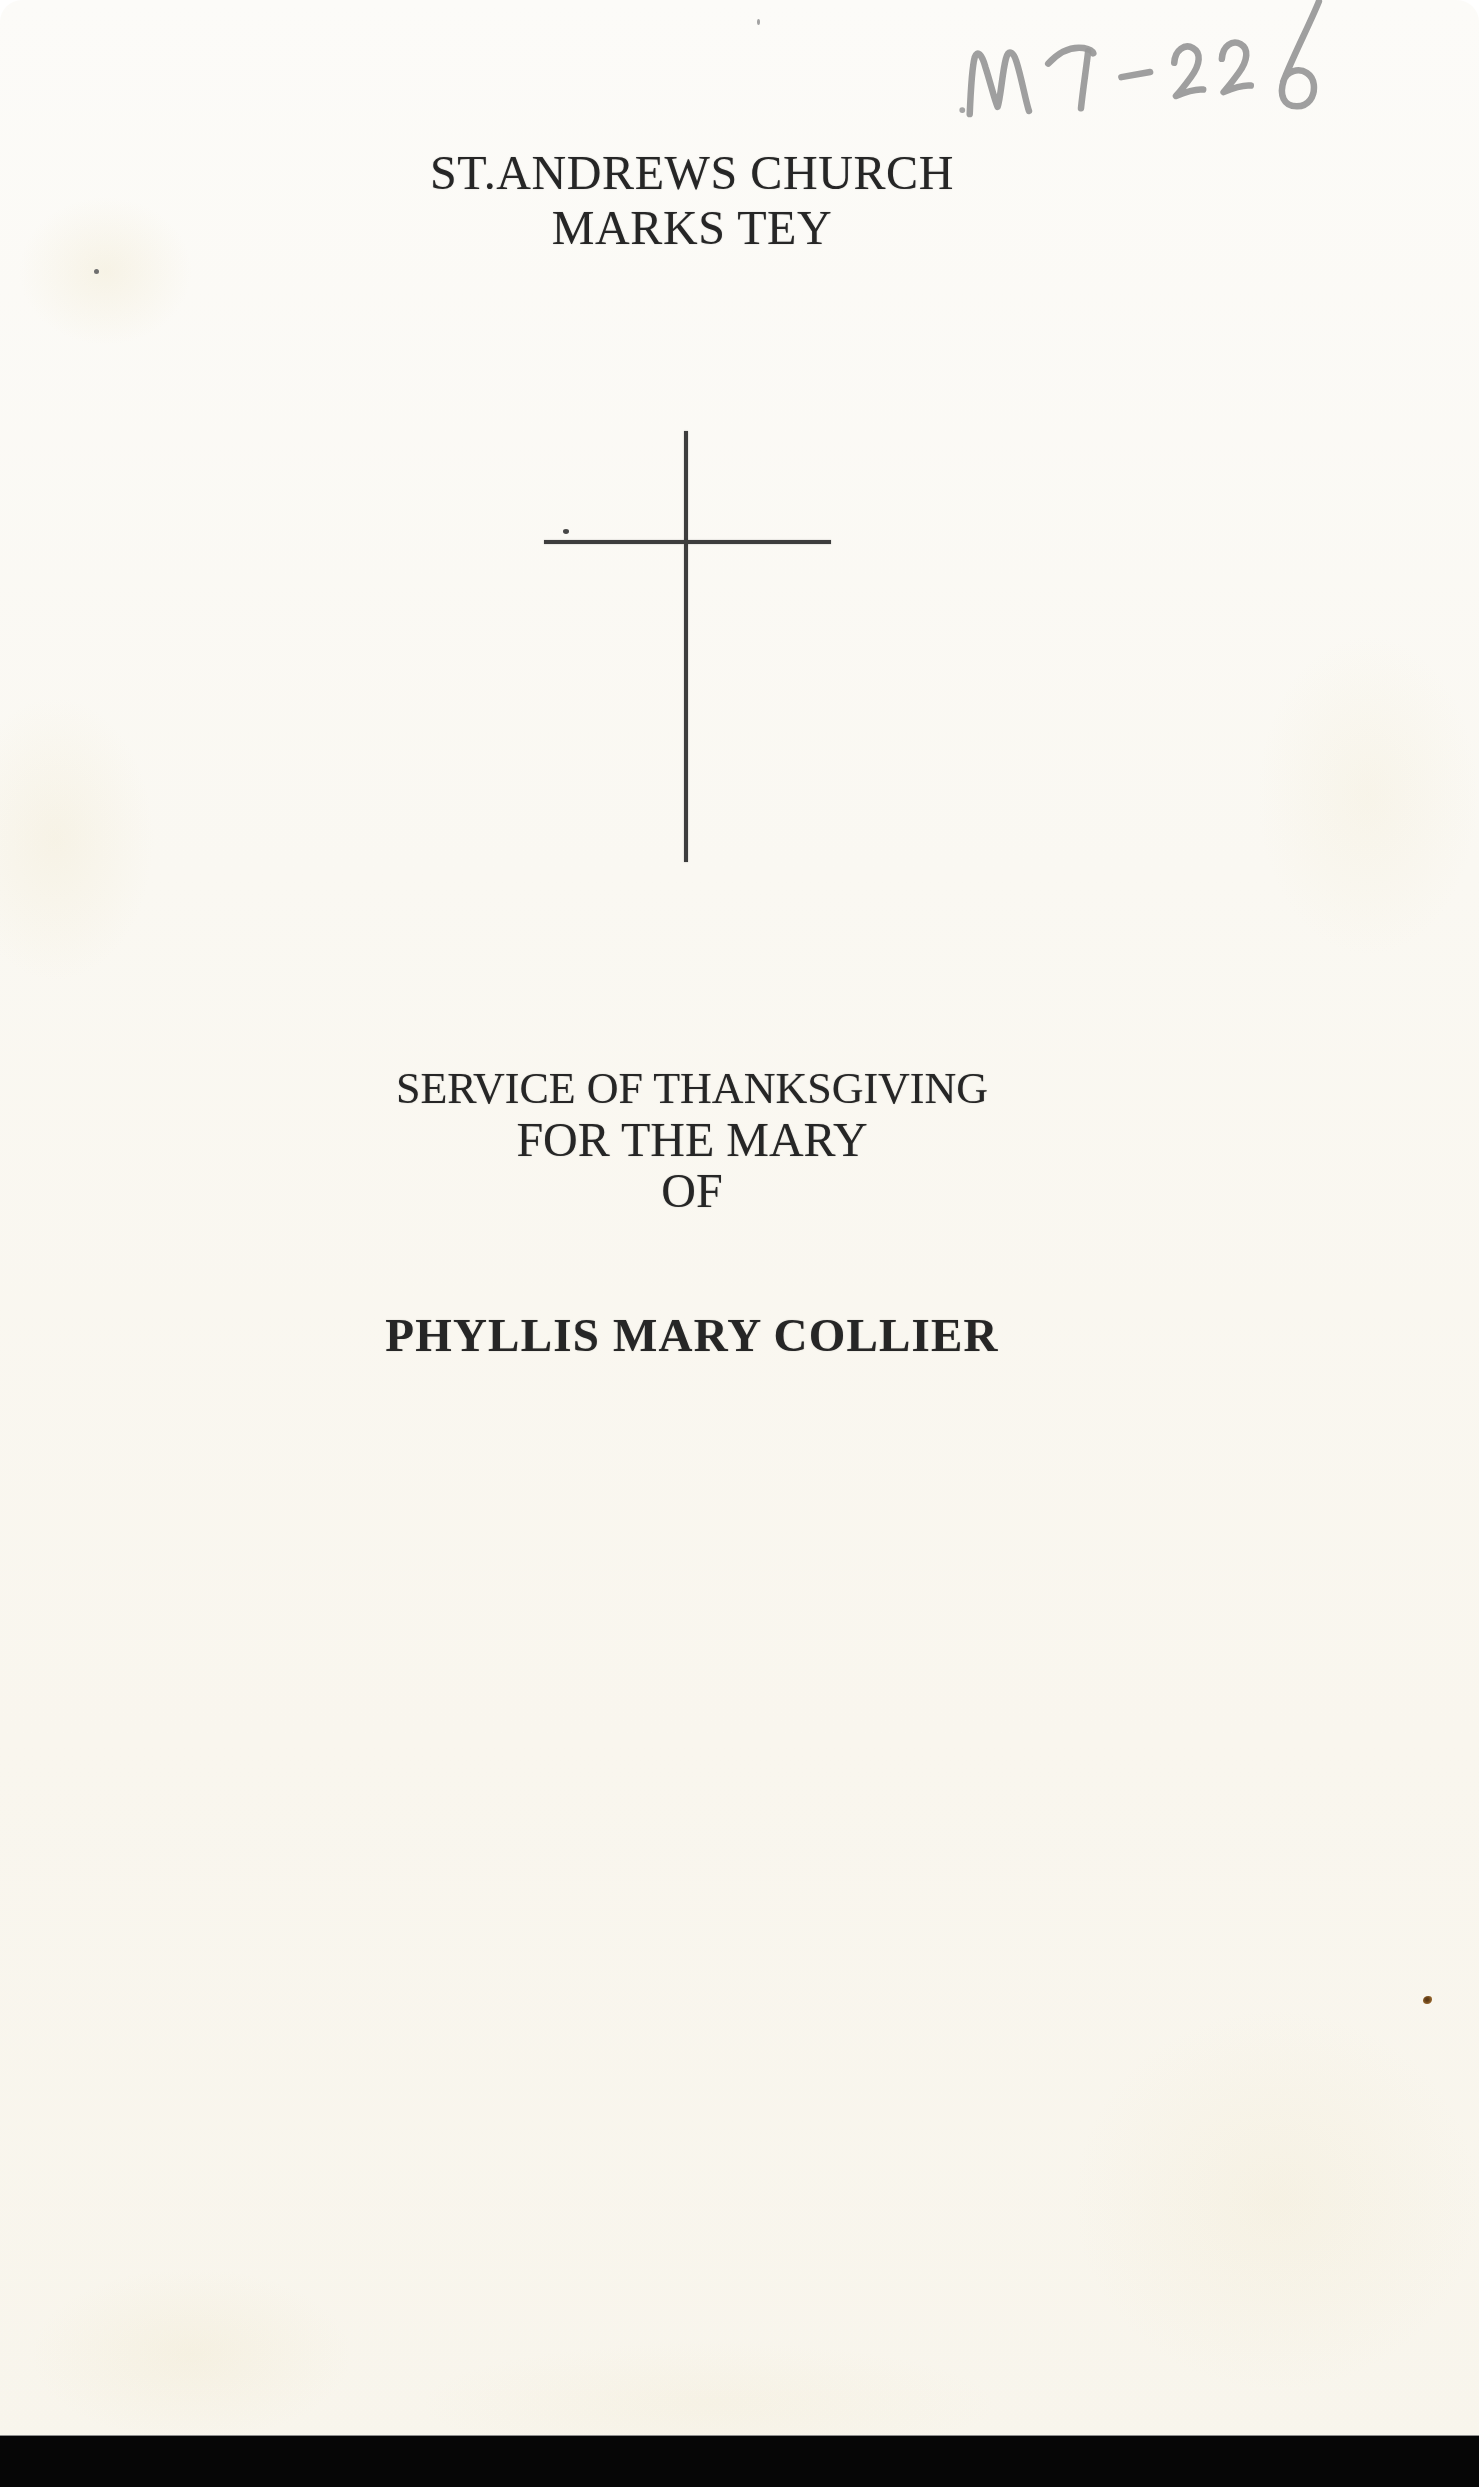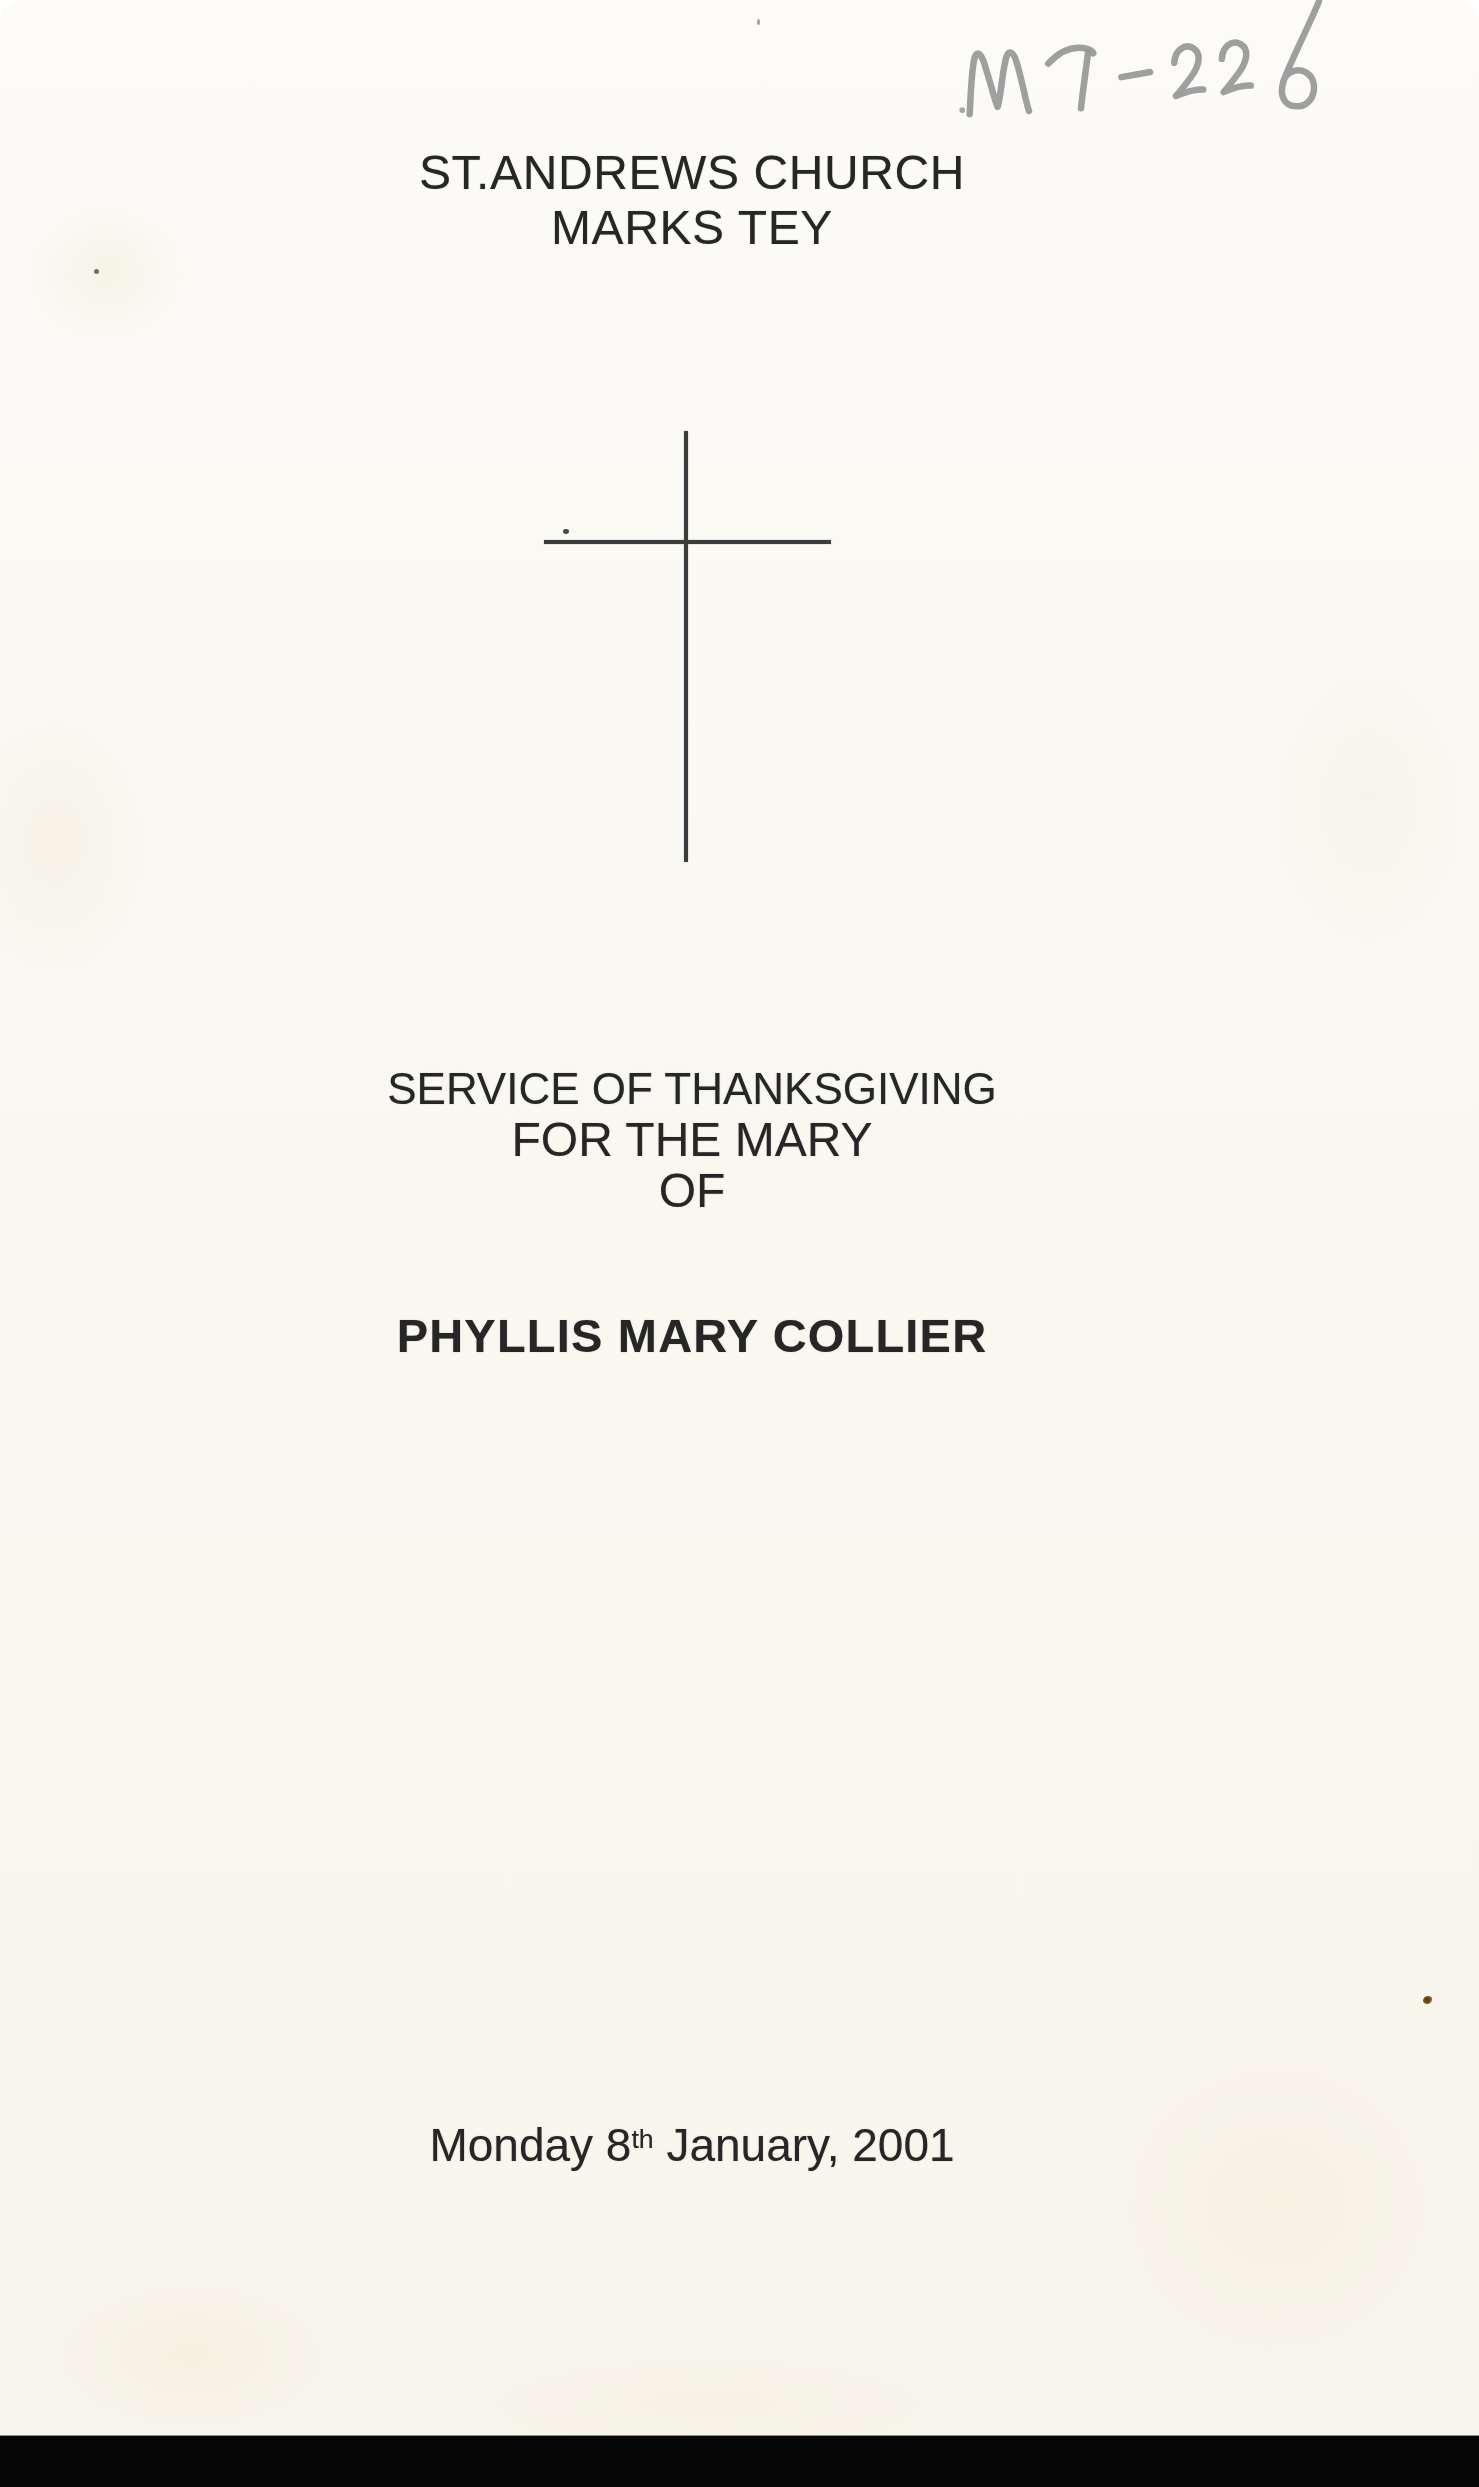--- a/index.html
+++ b/index.html
@@ -2,21 +2,21 @@
 <html style="font-size:10px"><head>
 <meta charset="utf-8">
 <title>Order of Service Scan</title>
 <style>
   html, body { margin: 0; padding: 0; background: #ffffff; }
   body { width: 1479px; height: 2487px; position: relative; overflow: hidden; }
 
   .scan {
     position: absolute; inset: 0;
     background: linear-gradient(180deg, #fcfbf8 0%, #faf8f2 35%, #f9f6ee 70%, #f8f5ec 100%);
-    font-family: Liberation Sans, sans-serif;
+    font-family: Liberation Serif, serif;
     border-radius: 22px;
   }
 
   .stain { position: absolute; pointer-events: none; }
   .stain.s1 { left: 18.5px;   top: 197px;  width: 173px; height: 148px; background: radial-gradient(closest-side, rgba(228,213,165,0.20), rgba(228,213,165,0)); }
   .stain.s2 { left: -43px;  top: 697px; width: 197px; height: 284px; background: radial-gradient(closest-side, rgba(228,213,165,0.16), rgba(228,213,165,0)); }
   .stain.s3 { left: 31px;   top: 2268px; width: 321px; height: 173px; background: radial-gradient(closest-side, rgba(228,213,165,0.15), rgba(228,213,165,0)); }
   .stain.s4 { left: 1073px; top: 2009px; width: 407px; height: 382px; background: radial-gradient(closest-side, rgba(228,213,165,0.13), rgba(228,213,165,0)); }
   .stain.s5 { left: 1257px; top: 635px; width: 222px; height: 321px; background: radial-gradient(closest-side, rgba(228,213,165,0.12), rgba(228,213,165,0)); }
   .stain.s6 { left: 419px;  top: 2342px; width: 579px; height: 123px; background: radial-gradient(closest-side, rgba(228,213,165,0.10), rgba(228,213,165,0)); }
@@ -104,20 +104,17 @@
   <div class="speck cross"></div>
   <div class="fleck"></div>
 
   <div class="line t1">SERVICE OF THANKSGIVING</div>
   <div class="line t2">FOR THE MARY</div>
   <div class="line t3">OF</div>
 
   <div class="line name">PHYLLIS MARY COLLIER</div>
 
 
-  <div class="line monday">
-    <span>Monday 8</span><span class="sup">th</span><span> January, 2001</span>
-  </div>
 
   <div class="bottom-bar"></div>
 
 </div>
 
 
 </body></html>

